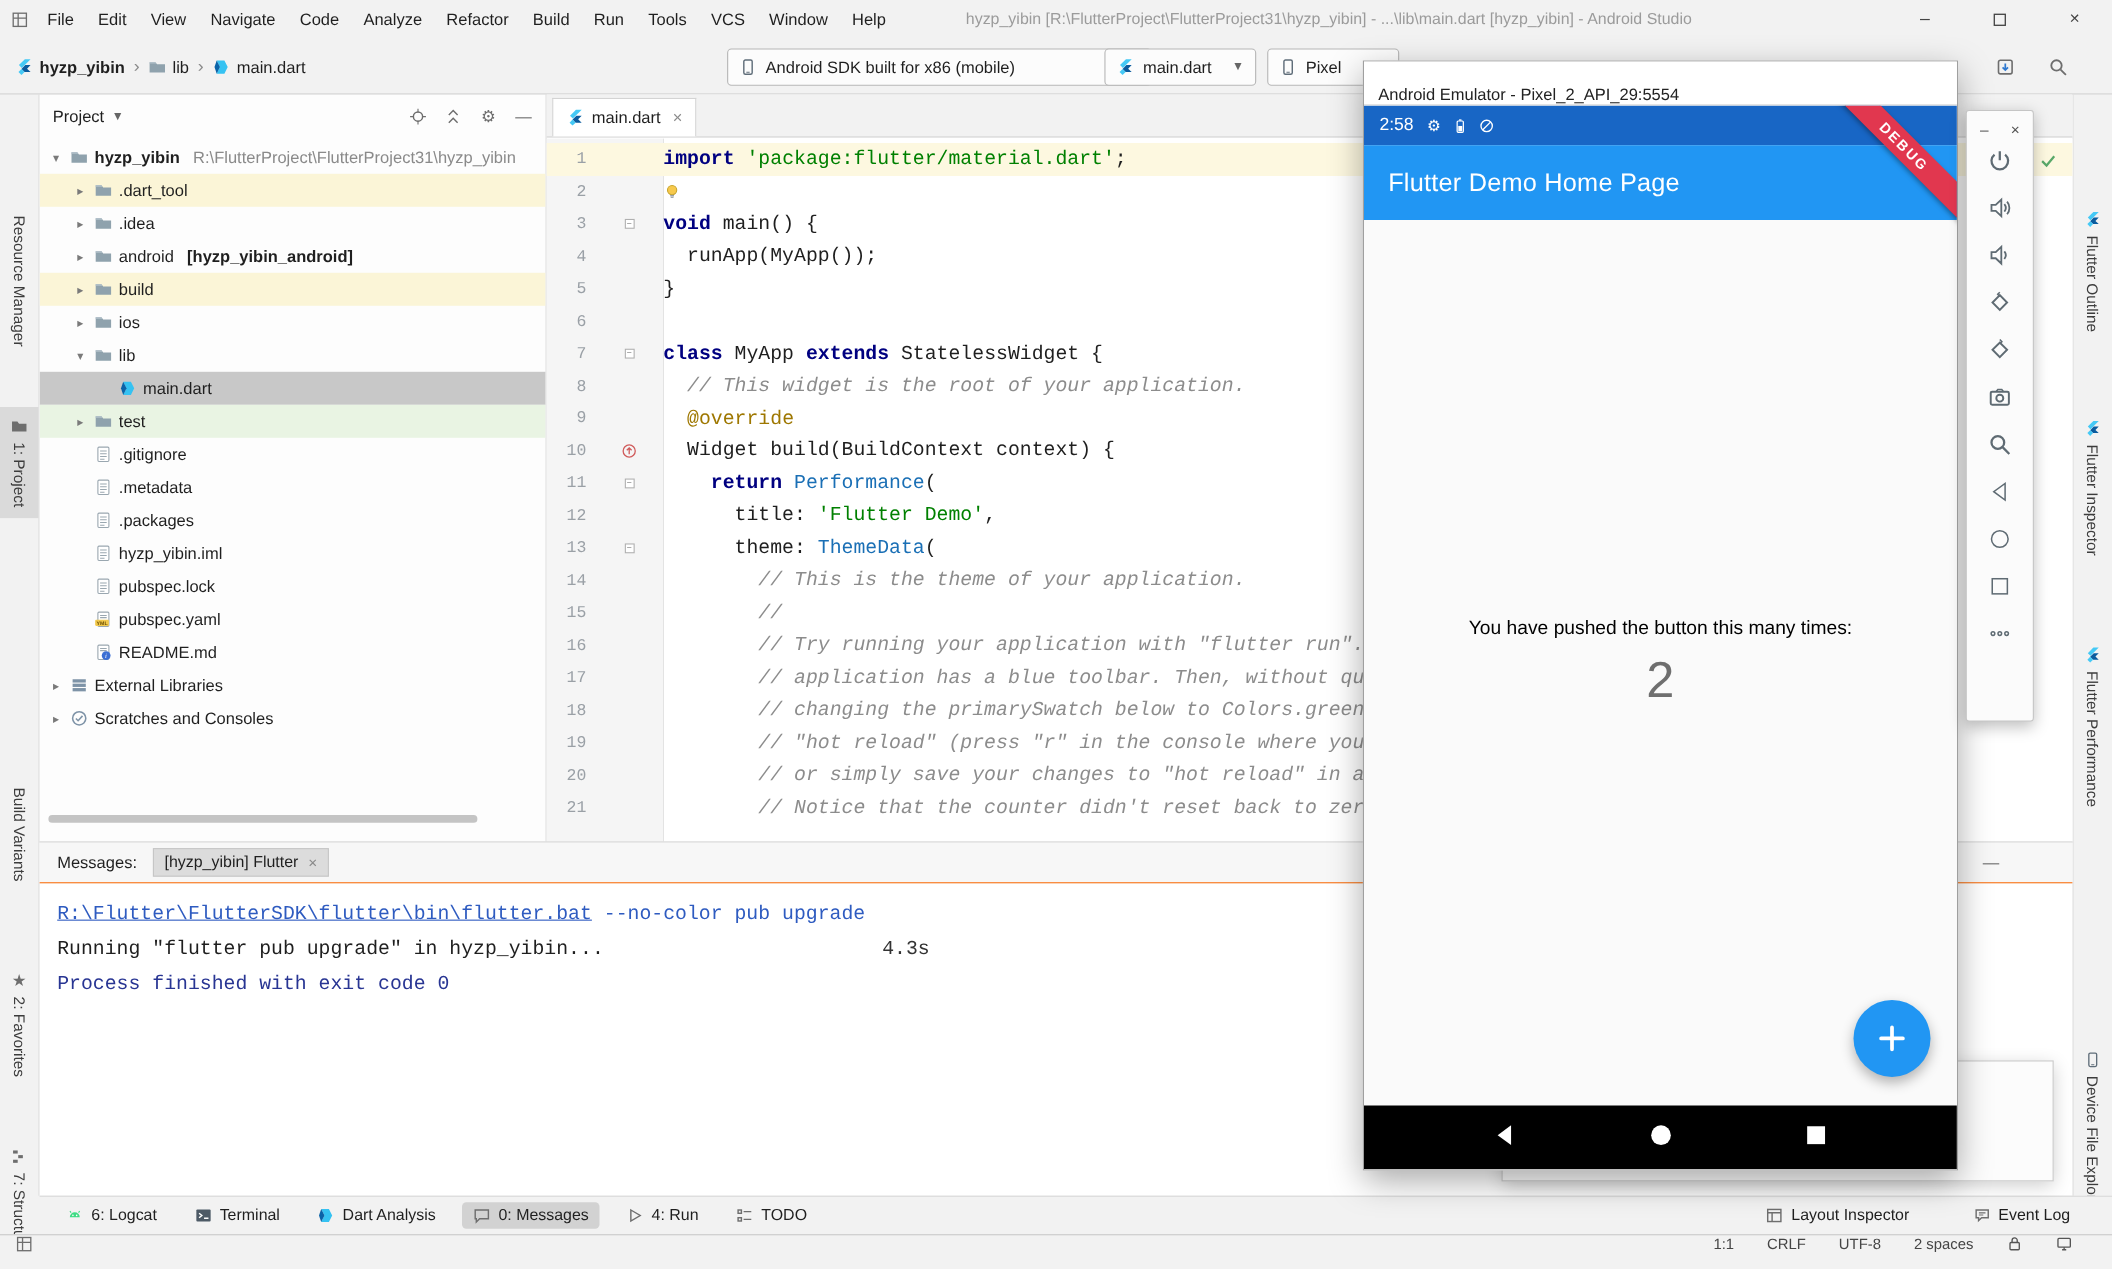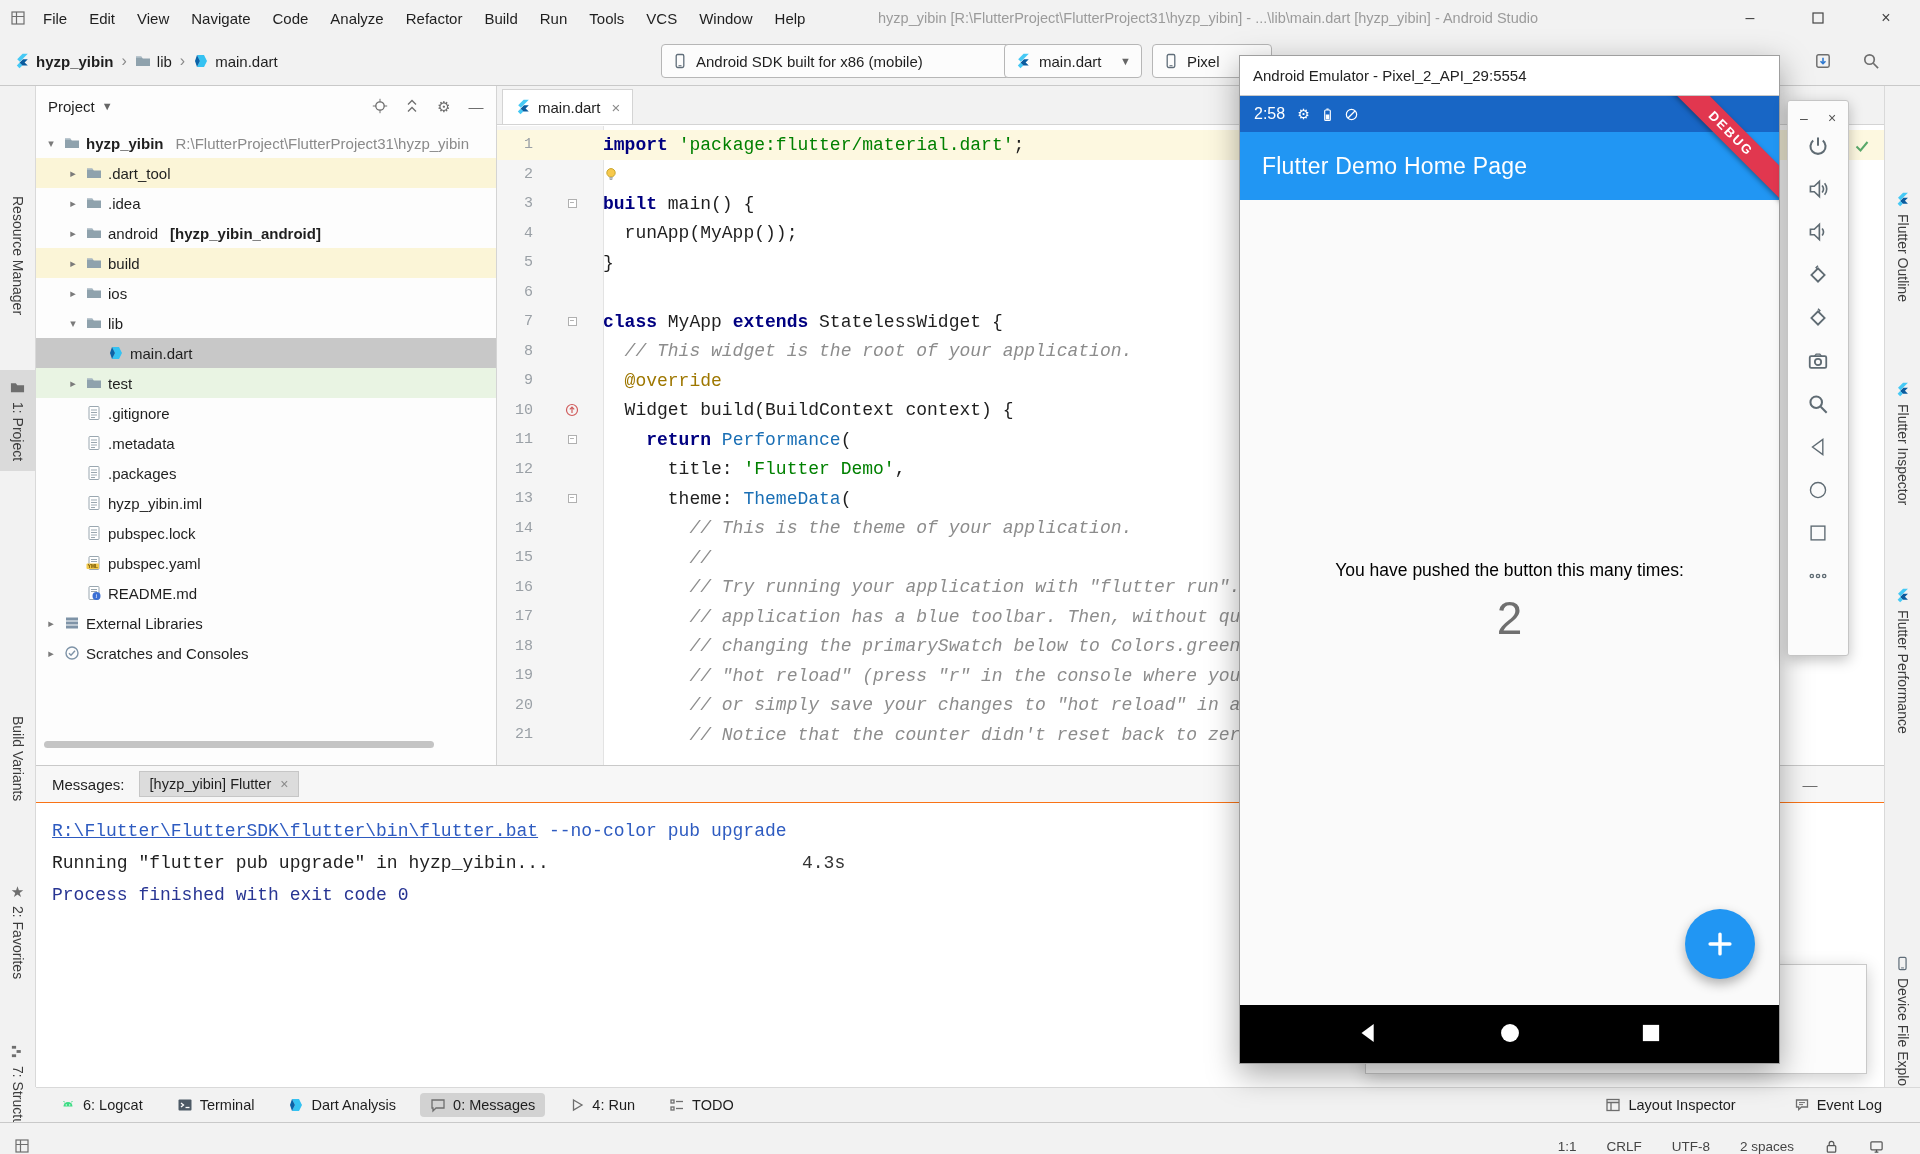--- a/index.html
+++ b/index.html
@@ -99,30 +99,30 @@
 .duration{position:absolute;left:750px;color:#333}
 .exit-line{color:#283593}
 
 
 #bottombar{position:absolute;left:36px;top:1087px;width:1884px;height:35px;background:#f2f2f2;border-top:1px solid #d9d9d9;display:flex;align-items:center;padding:0 14px;gap:14px;font-size:14.5px}
 .bb-item{display:flex;align-items:center;gap:7px;padding:4px 10px;border-radius:4px}
 .bb-item.active{background:#d2d2d2}
 #bottombar-right{margin-left:auto;display:flex;gap:38px;padding-right:14px}
 
 
-#statusbar{position:absolute;left:0;top:1122px;width:1920px;height:32px;background:#f2f2f2;border-top:1px solid #c9c9c9;display:flex;align-items:flex-end;padding:0 14px;font-size:13.5px;color:#454545}
+#statusbar{position:absolute;left:0;top:1122px;width:1920px;height:32px;background:#f2f2f2;border-top:1px solid #c9c9c9;display:flex;align-items:flex-start;padding:0 14px;font-size:13.5px;color:#454545}
 #status-right{margin-left:auto;display:flex;gap:30px;align-items:center;padding-right:22px}
 #status-right .ic{width:15px;height:15px}
 
 
 #popup-panel{position:absolute;left:1365px;top:964px;width:502px;height:110px;background:#fcfcfc;border:1px solid #c9c9c9;box-shadow:0 4px 16px rgba(0,0,0,.2);z-index:40}
 
 
 #emulator{position:absolute;left:1239px;top:55px;width:541px;height:1009px;z-index:50;background:#fff;border:1px solid #9f9f9f;box-shadow:0 10px 30px rgba(0,0,0,.35)}
-#emu-titlebar{height:40px;background:#fff;border-bottom:1px solid #c9c9c9;display:flex;align-items:center;padding:0 13px;font-size:15px;color:#222}
+#emu-titlebar{height:40px;background:#fff;border-bottom:1px solid #c9c9c9;display:flex;align-items:flex-end;padding:0 13px;font-size:15px;color:#222}
 #emu-screen{position:absolute;top:40px;left:0;right:0;bottom:0;background:#fafafa;overflow:hidden}
 #emu-statusbar{height:36px;background:#1866c5;color:#fff;display:flex;align-items:center;padding:0 14px;gap:11px;font-size:16px}
 #emu-statusbar .ic{width:15px;height:15px}
 #emu-statusbar .g{color:#fff;font-size:14px}
 #emu-appbar{height:68px;background:#2196F3;display:flex;align-items:center;padding:0 22px;color:#fff;font-size:23px;font-weight:normal;letter-spacing:.2px}
 #emu-body{position:absolute;top:104px;left:0;right:0;bottom:58px;display:flex;flex-direction:column;align-items:center;justify-content:center;gap:10px}
 .emu-body-text{font-size:17.5px;color:#000000}
 .emu-counter{font-size:46px;color:#6f6f6f}
 #emu-fab{position:absolute;right:24px;bottom:84px;width:70px;height:70px;border-radius:50%;background:#2196F3;display:flex;align-items:center;justify-content:center;box-shadow:0 5px 12px rgba(0,0,0,.3)}
 #emu-fab .ic{width:34px;height:34px}
@@ -586,21 +586,21 @@
               <circle cx="8" cy="6.8" r="4.2" fill="#f7c94c" stroke="#c8a52e"></circle>
               <rect x="6.3" y="11.2" width="3.4" height="1.4" fill="#9aa0a6"></rect>
               <rect x="6.7" y="12.9" width="2.6" height="1" fill="#9aa0a6"></rect>
             </svg></span></span>
       </div>
       <div class="code-line">
         <span class="lnum">3</span>
         <span class="fold-cell">
           <span class="fold-box"></span>
         </span>
-        <span class="code-text"><span class="tok-kw">built </span><span>main() {</span></span>
+        <span class="code-text"><span class="tok-kw">void </span><span>main() {</span></span>
       </div>
       <div class="code-line">
         <span class="lnum">4</span>
         <span class="fold-cell"></span>
         <span class="code-text"><span>  runApp(MyApp());</span></span>
       </div>
       <div class="code-line">
         <span class="lnum">5</span>
         <span class="fold-cell"></span>
         <span class="code-text"><span>}</span></span>

